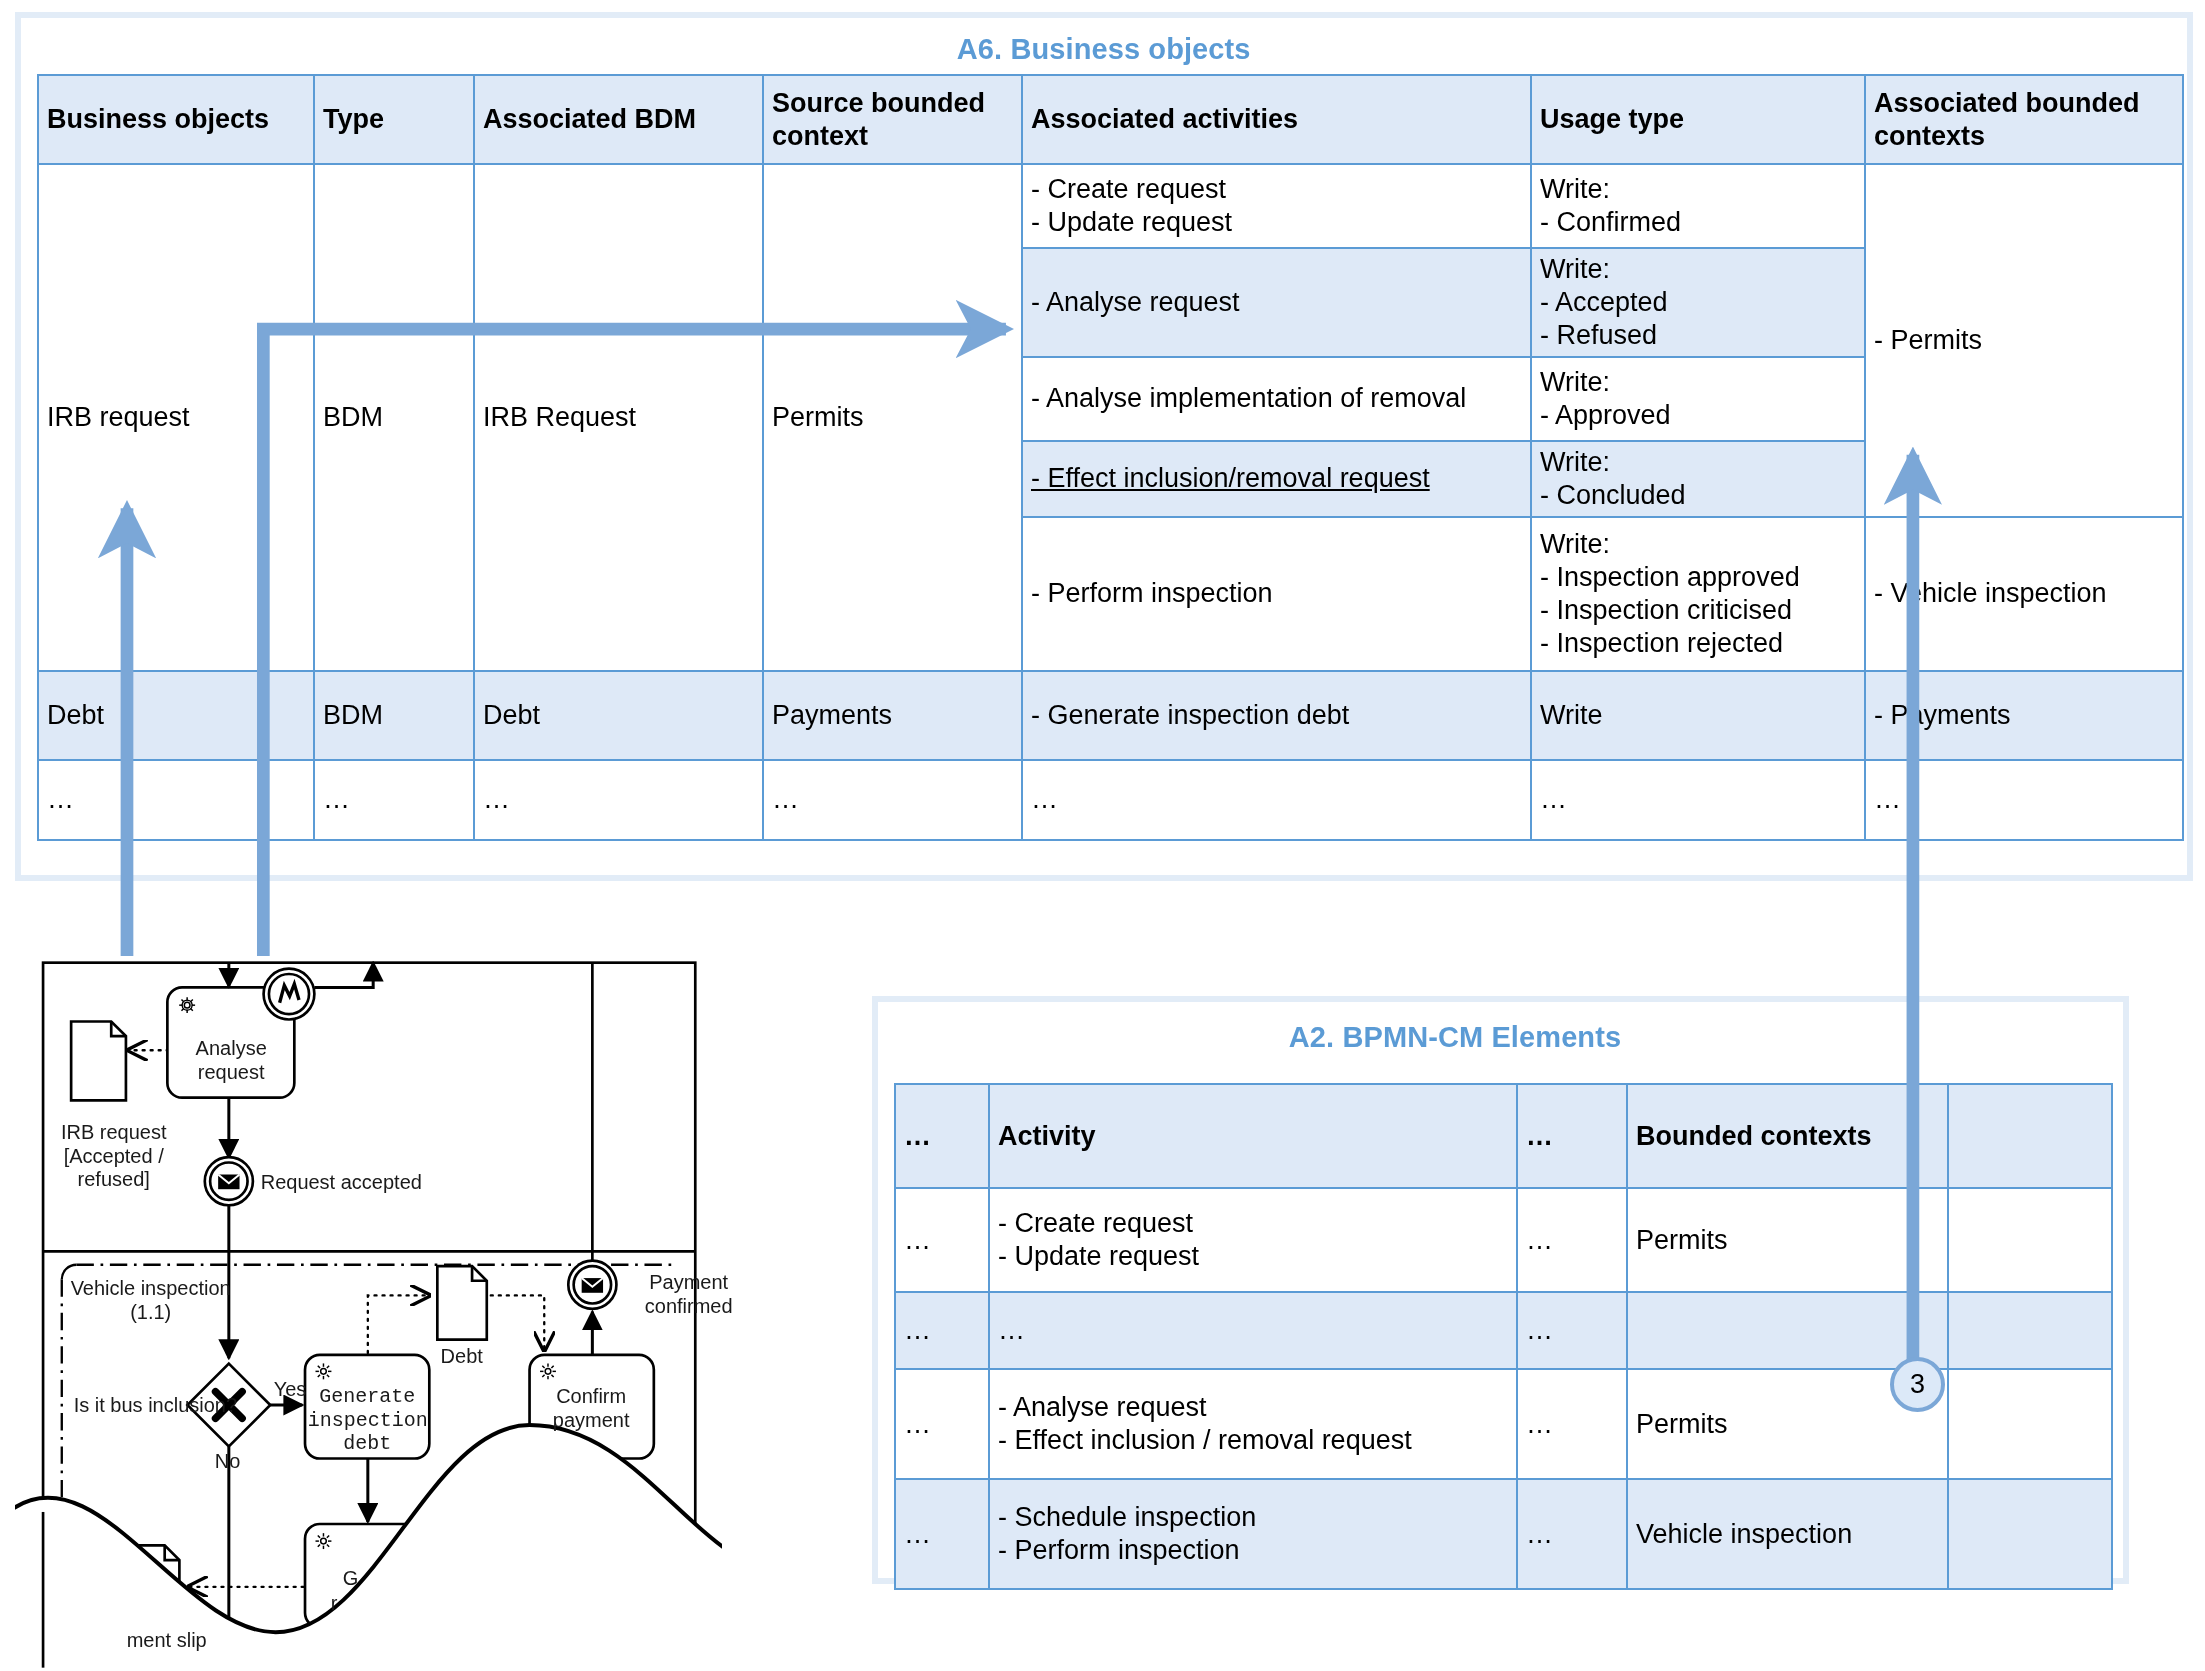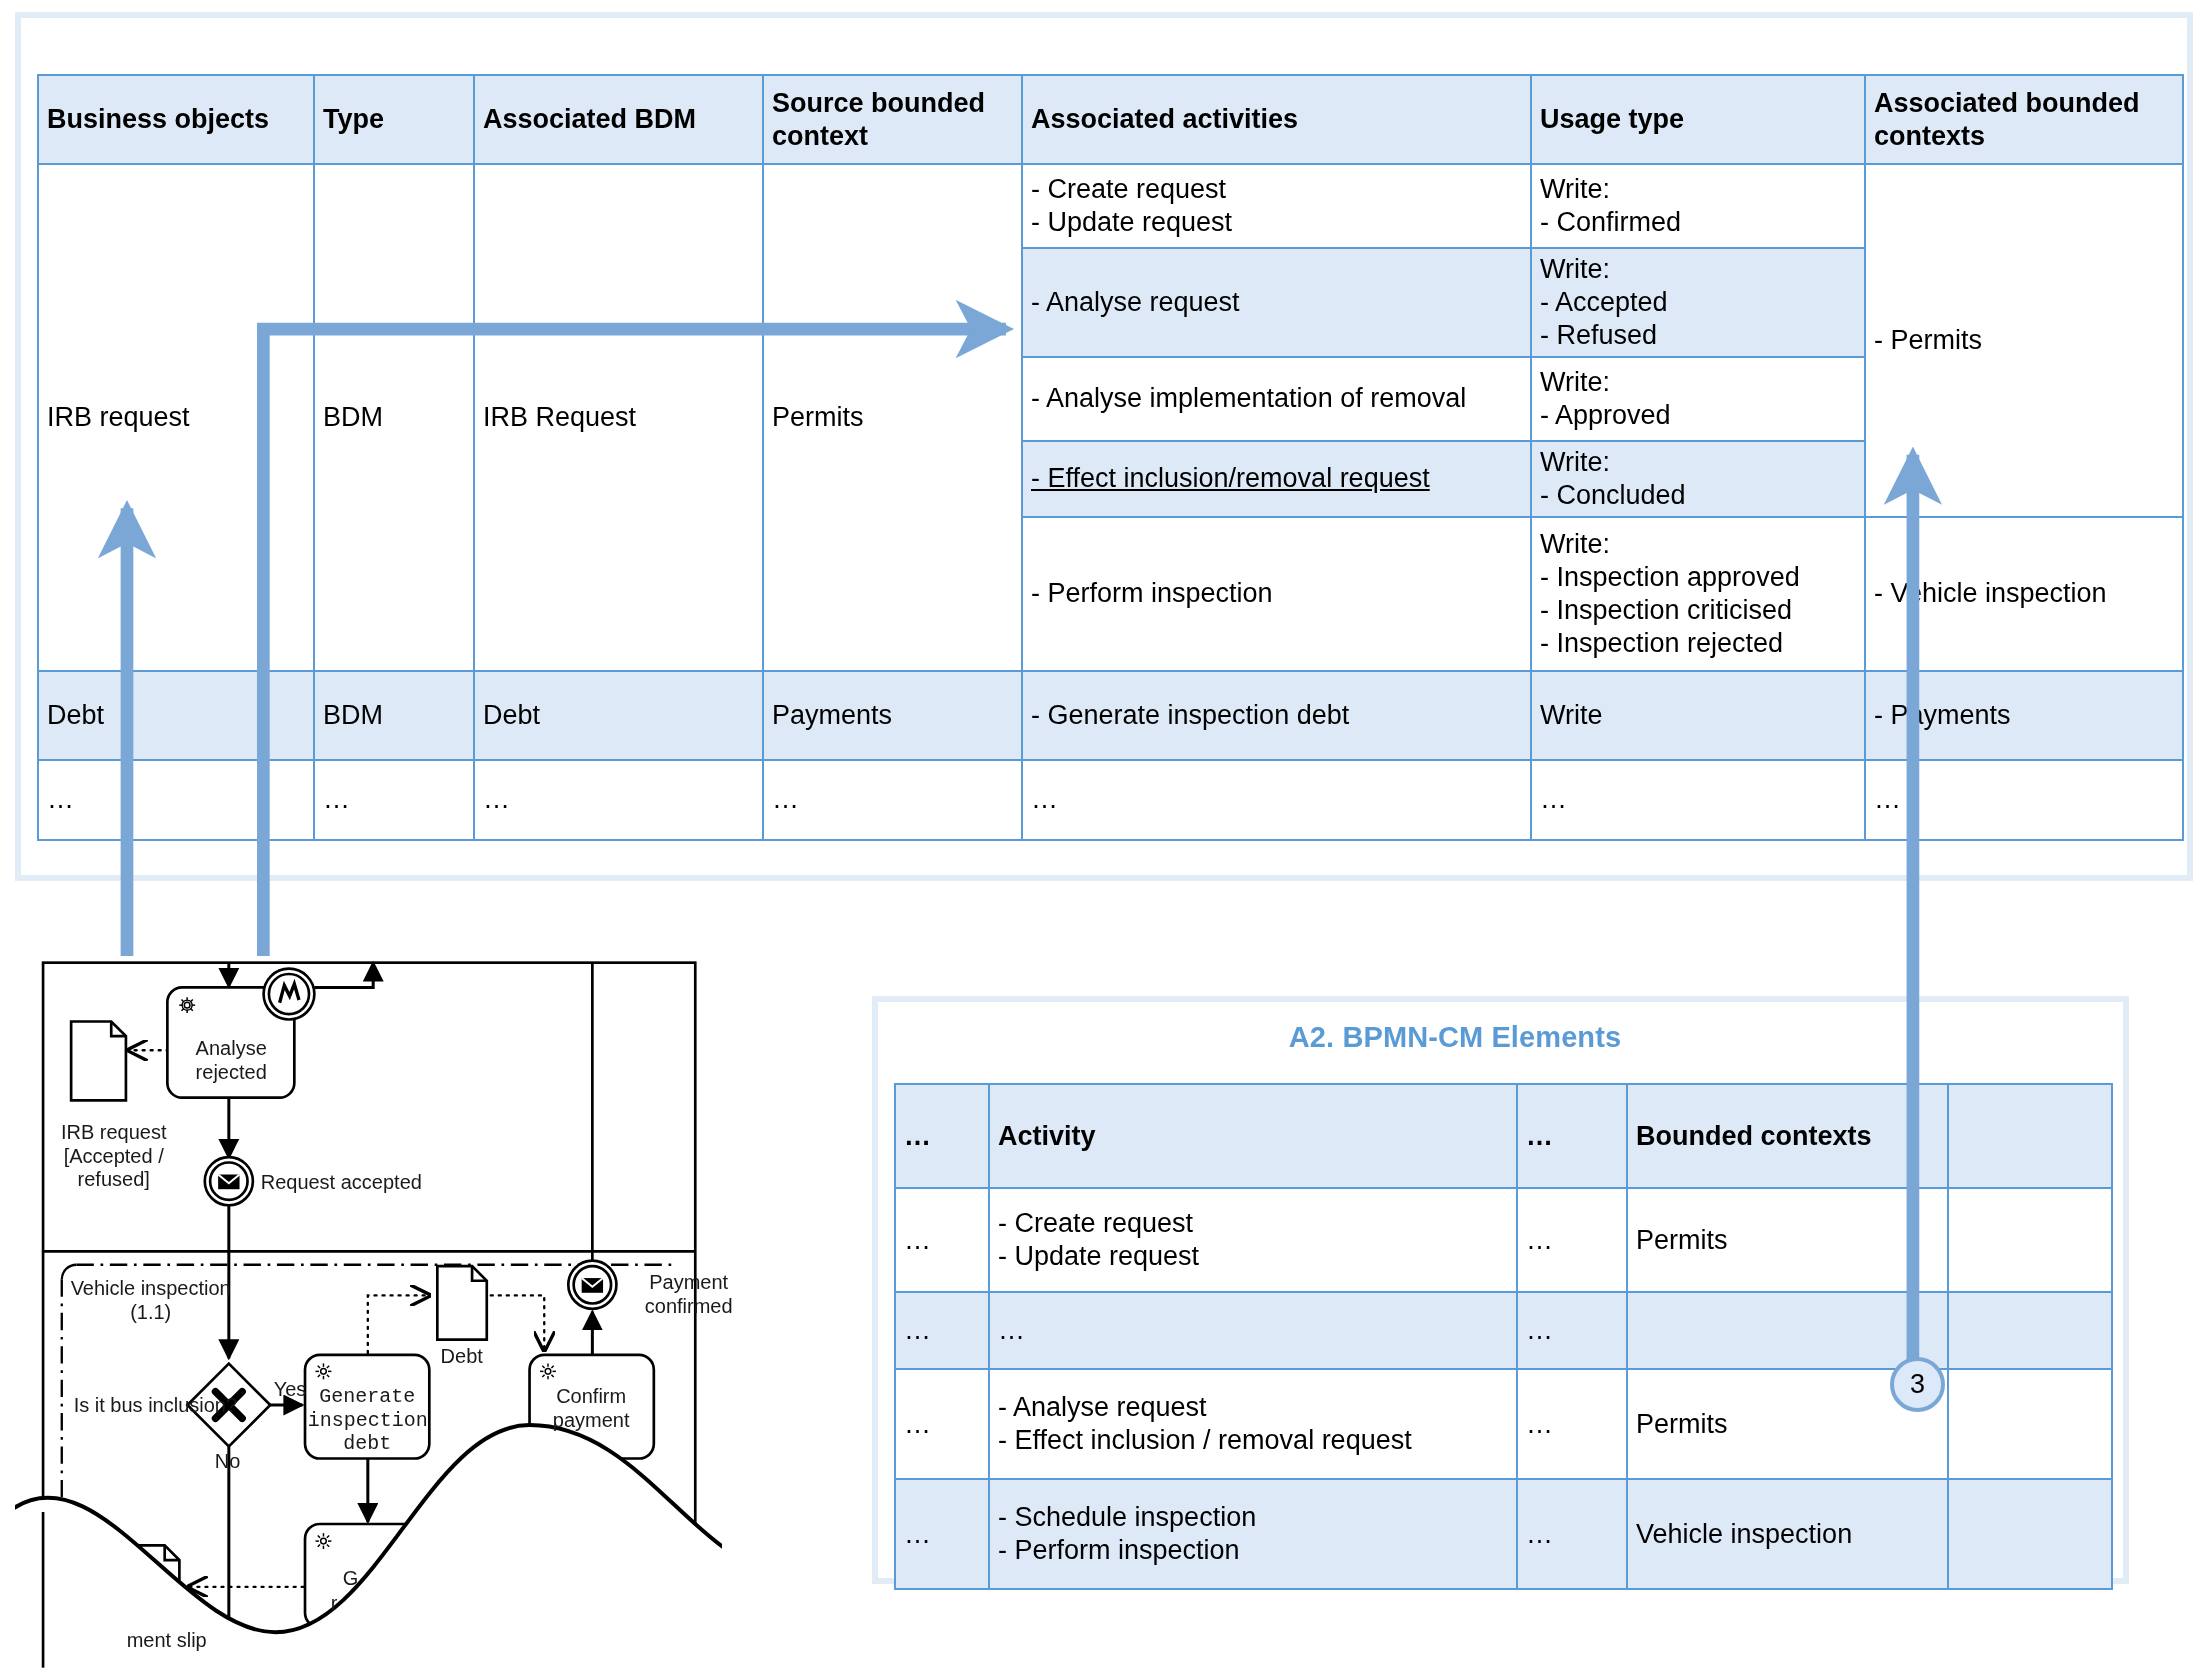--- a/index.html
+++ b/index.html
@@ -47,20 +47,21 @@
   .bpmn-label{position:absolute;font-size:20px;color:#1a1a1a;font-family:"Liberation Sans",sans-serif;line-height:1.18;}
   .bpmn-label.ctr{text-align:center;}
 </style>
 </head>
 <body>
 
 <div class="root">
 
   <div class="panel" style="left:14.7px;top:12px;width:2178px;height:869px;">
   </div>
+  <div class="panel-title" style="left:14.7px;top:33px;width:2178px;font-size:29px;">A6. Business objects</div>
 
   <table class="tbl" style="left:37px;top:74px;width:2146px;">
     <colgroup>
       <col style="width:276px">
         <col style="width:160px">
         <col style="width:289px">
       <col style="width:259px">
         <col style="width:509px">
         <col style="width:334px">
         <col style="width:318px">
@@ -371,21 +372,21 @@
                L 1070 1075 Z" fill="#ffffff" stroke="none"></path>
       <path d="M -10 830
                C 120 730, 250 1010, 390 1010
                C 540 1010, 620 700, 770 700
                C 900 700, 980 830, 1070 890" fill="none" stroke="#000" stroke-width="6"></path>
 
       <line x1="42" y1="830" x2="42" y2="1063" stroke="#000" stroke-width="4"></line>
     </svg>
 
     <div class="bpmn-label ctr" style="left:39px;top:164px;width:120px;">IRB request<br>[Accepted /<br>refused]</div>
-    <div class="bpmn-label ctr" style="left:159px;top:80px;width:115px;">Analyse rejected</div>
+    <div class="bpmn-label ctr" style="left:159px;top:80px;width:115px;">Analyse request</div>
     <div class="bpmn-label" style="left:246px;top:214px;width:201px;">Request accepted</div>
     <div class="bpmn-label ctr" style="left:49px;top:320px;width:174px;">Vehicle inspection<br>(1.1)</div>
     <div class="bpmn-label" style="left:59px;top:437px;width:180px;">Is it bus inclusion?</div>
     <div class="bpmn-label" style="left:259px;top:421px;">Yes</div>
     <div class="bpmn-label" style="left:200px;top:493px;">No</div>
     <div class="bpmn-label ctr" style="left:293px;top:428px;width:119px;font-family:Liberation Mono, monospace;">Generate<br>inspection debt</div>
     <div class="bpmn-label ctr" style="left:401px;top:388px;width:92px;">Debt</div>
     <div class="bpmn-label ctr" style="left:517px;top:428px;width:119px;">Confirm<br>payment</div>
     <div class="bpmn-label ctr" style="left:607px;top:314px;width:134px;">Payment<br>confirmed</div>
     <div class="bpmn-label" style="left:112px;top:672px;">ment slip</div>

